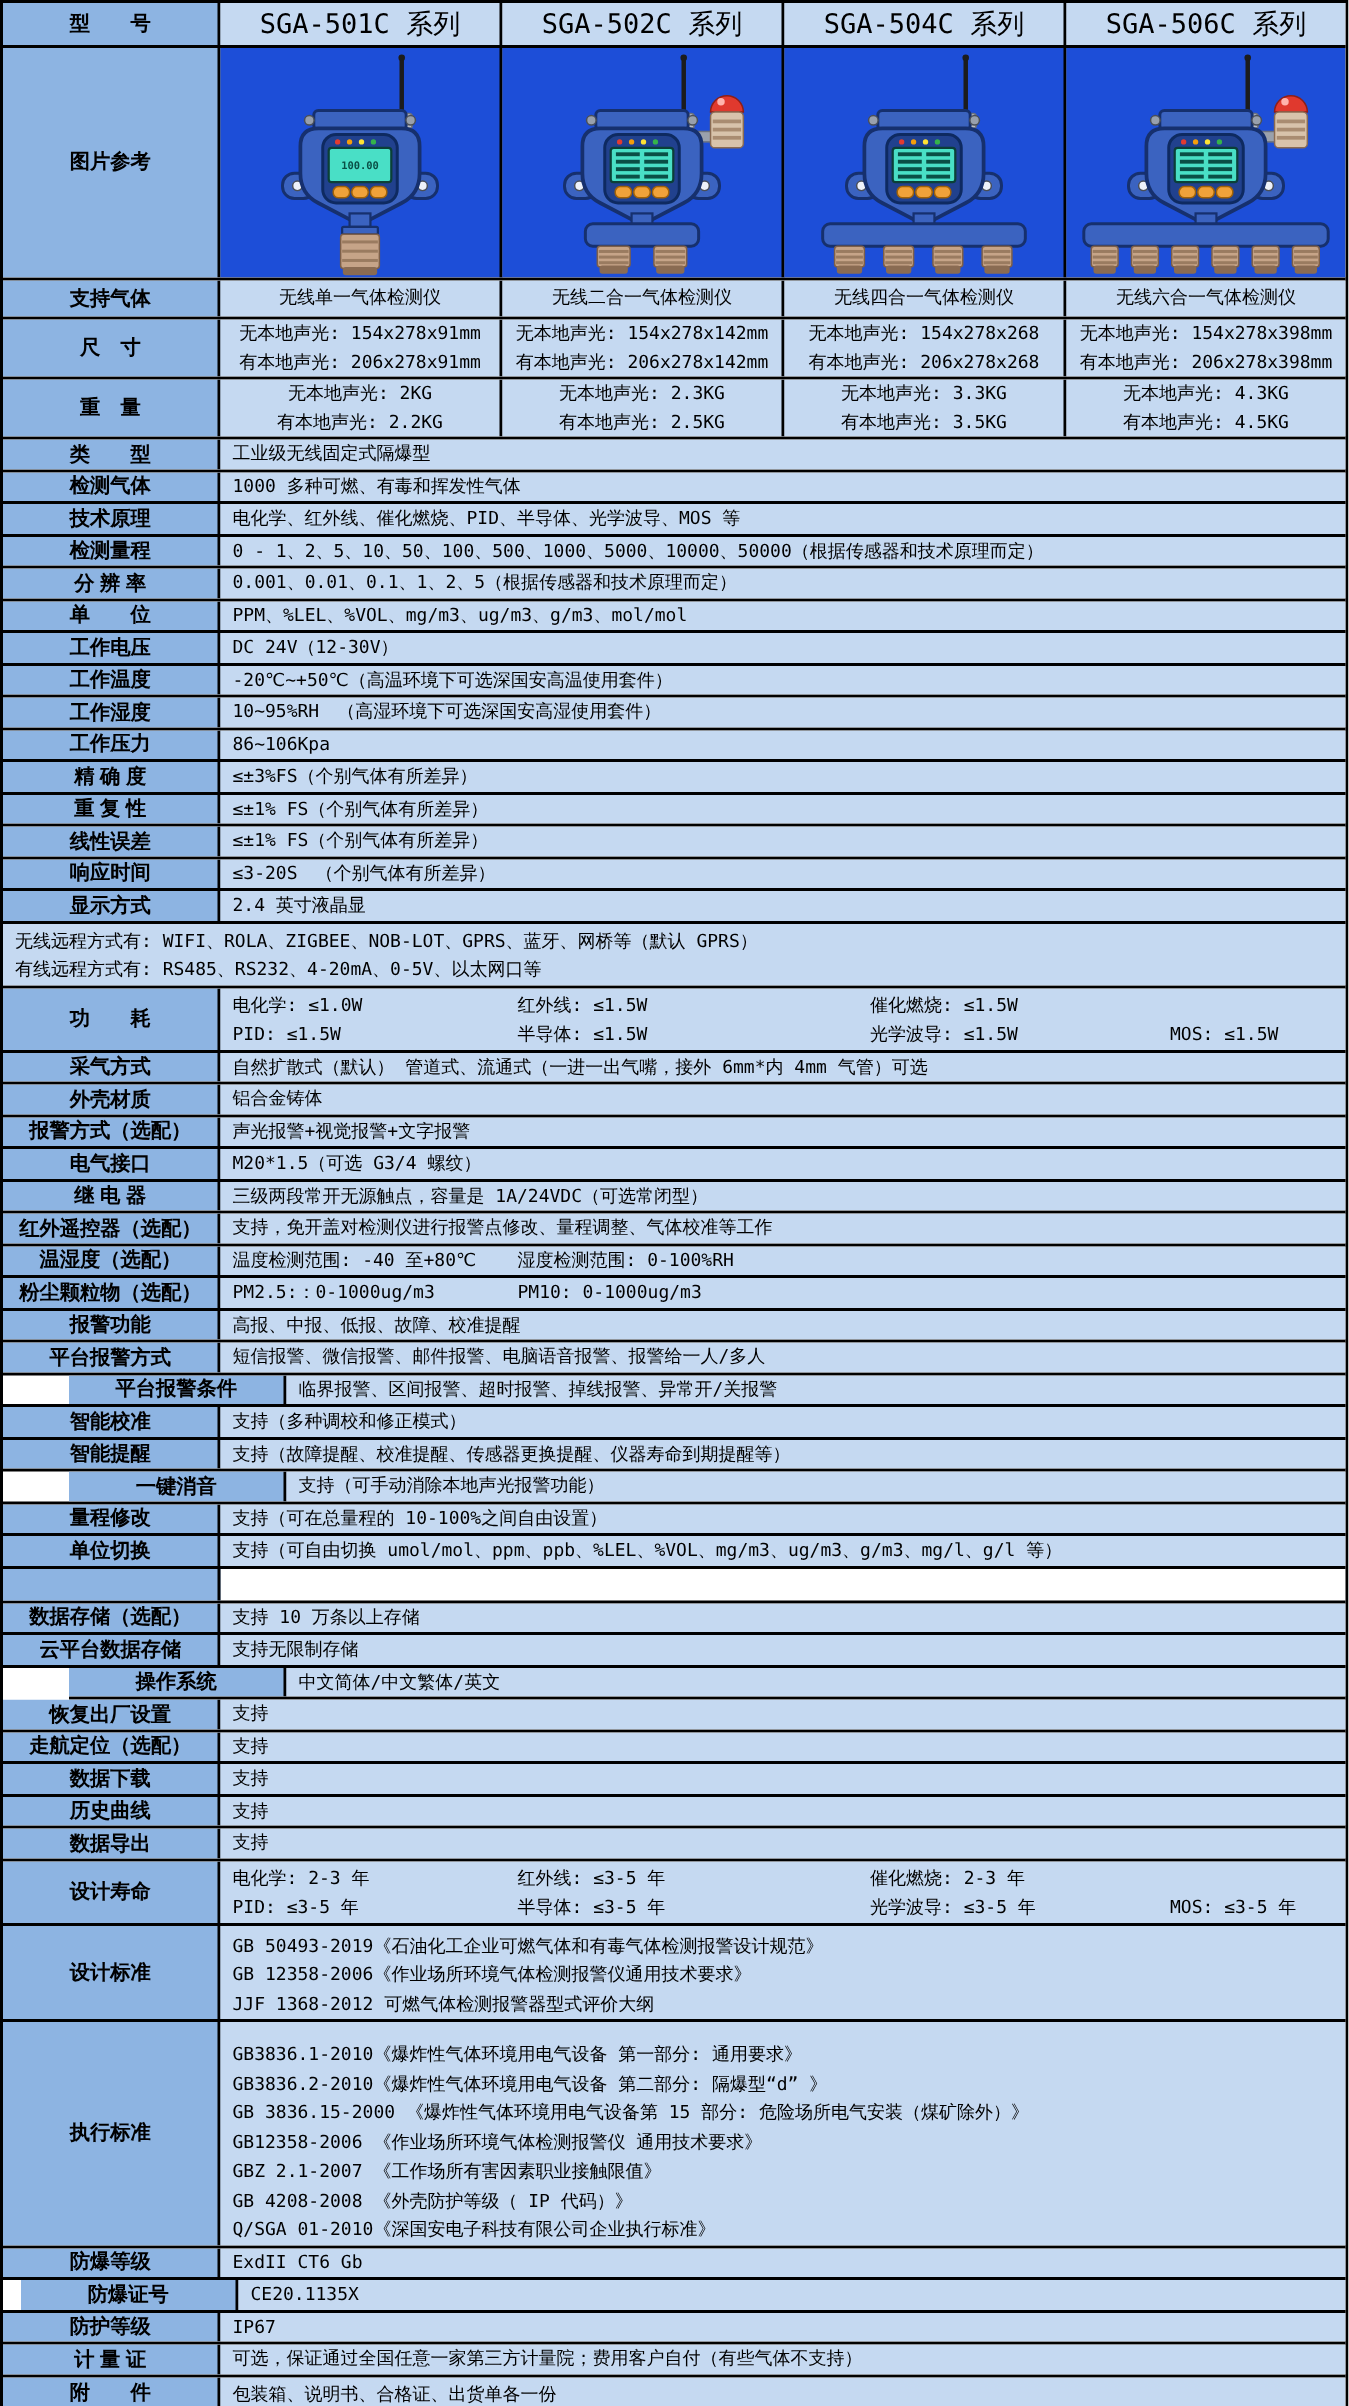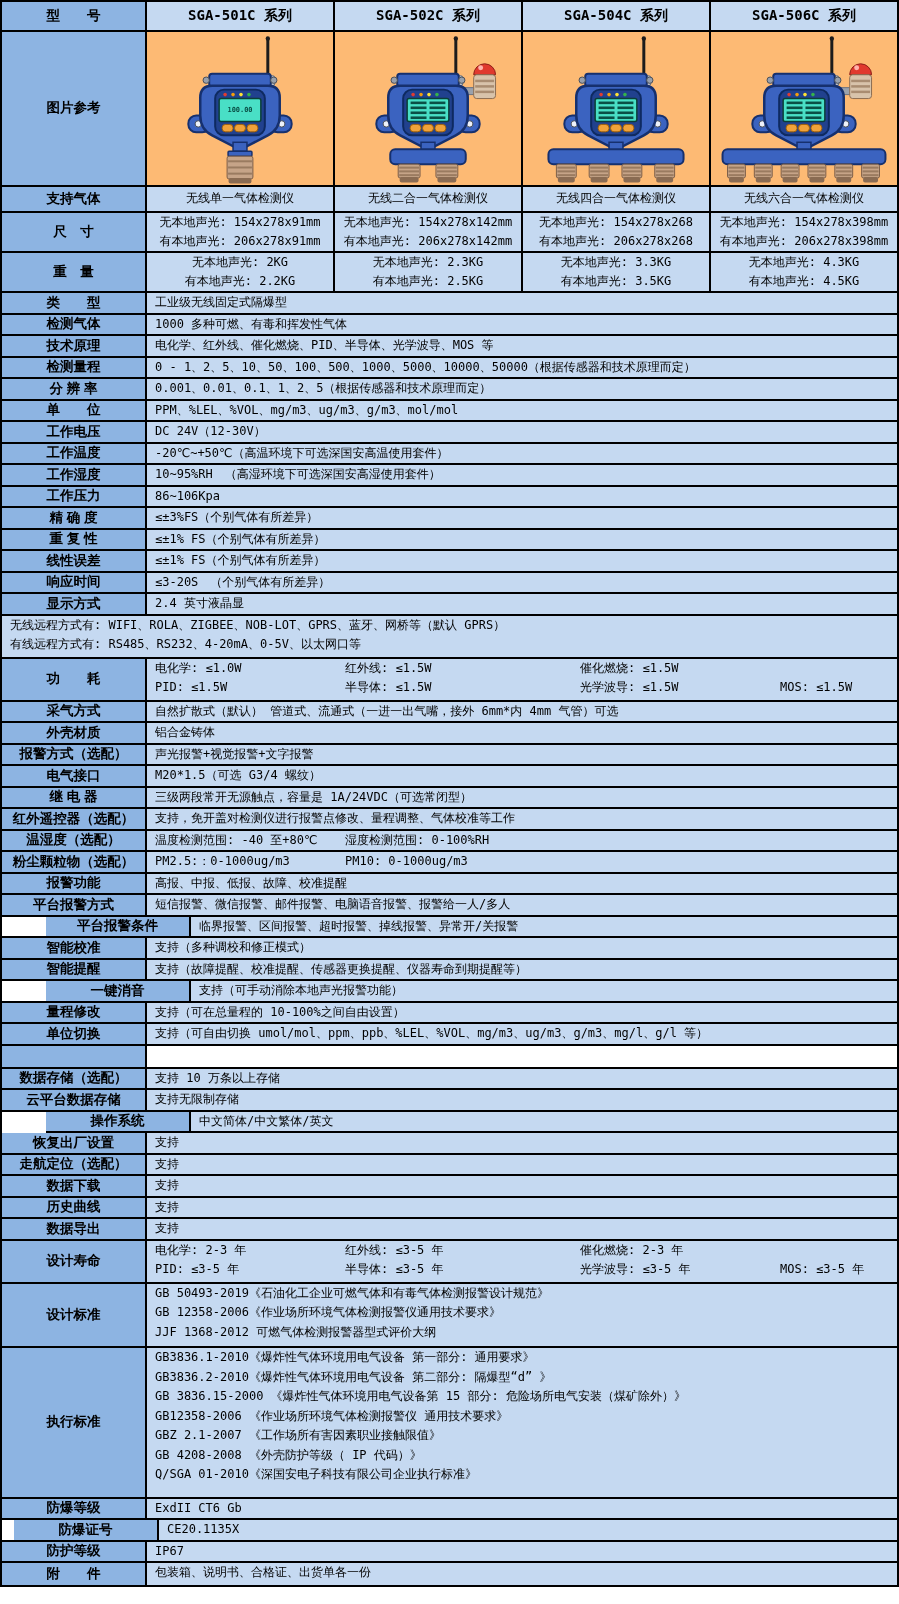--- a/index.html
+++ b/index.html
@@ -16,28 +16,28 @@
     display:flex; align-items:center; justify-content:center; text-align:center;
     font-family:"Liberation Sans","DejaVu Sans",sans-serif; font-weight:bold;
     font-size:13.5px; line-height:1.2; padding:0 2px;
   }
   .mcell,.icell,.mval{
     flex:1 1 0; box-sizing:border-box; border-right:2px solid #000;
     display:flex; flex-direction:column; align-items:center; justify-content:center;
     min-width:0;
   }
   .r > :last-child{border-right:none;}
-  .mcell{background:var(--valbg,#c5d9f1); font-weight:bold; font-size:14px; white-space:nowrap;text-align:center;}
-  .icell{background:#fdba74; padding:0;align-items:center;}
+  .mcell{background:var(--valbg,#c5d9f1); font-weight:normal; font-size:18px; white-space:nowrap;text-align:center;}
+  .icell{background:#1d4ed8; padding:0;align-items:center;}
   .icell svg{display:block;}
   .mval{background:var(--valbg,#c5d9f1); font-size:12px;}
   .mline{line-height:19.5px; white-space:nowrap;}
   .sval{
     flex:1 1 0; box-sizing:border-box; background:var(--valbg,#c5d9f1);
-    font-size:12px; display:flex; flex-direction:column; justify-content:flex-start;
+    font-size:12px; display:flex; flex-direction:column; justify-content:flex-end;
     padding-left:8px; overflow:hidden;
   }
   .line{line-height:19.5px; white-space:nowrap;}
   .seg{display:inline-block; margin-right:10px;}
   .seg:first-child{min-width:180px;}
   .seg:nth-child(2){min-width:225px;}
   .seg:nth-child(3){min-width:190px;}
   .seg:last-child{min-width:0;}
 </style>
 </head>
@@ -607,18 +607,24 @@
         <div class="line"><span class="seg">CE20.1135X</span></div>
       </div>
     </div>
     <div class="r" style="height: 21.5px;">
       <div class="lab">防护等级</div>
       <div class="sval">
         <div class="line"><span class="seg">IP67</span></div>
       </div>
     </div>
     <div class="r" style="height: 21.5px;">
+      <div class="lab">计 量 证</div>
+      <div class="sval">
+        <div class="line"><span class="seg">可选，保证通过全国任意一家第三方计量院；费用客户自付（有些气体不支持）</span></div>
+      </div>
+    </div>
+    <div class="r" style="height: 21.5px;">
       <div class="lab">附　　件</div>
       <div class="sval">
         <div class="line"><span class="seg">包装箱、说明书、合格证、出货单各一份</span></div>
       </div>
     </div>
   </div>
 
 </body></html>

